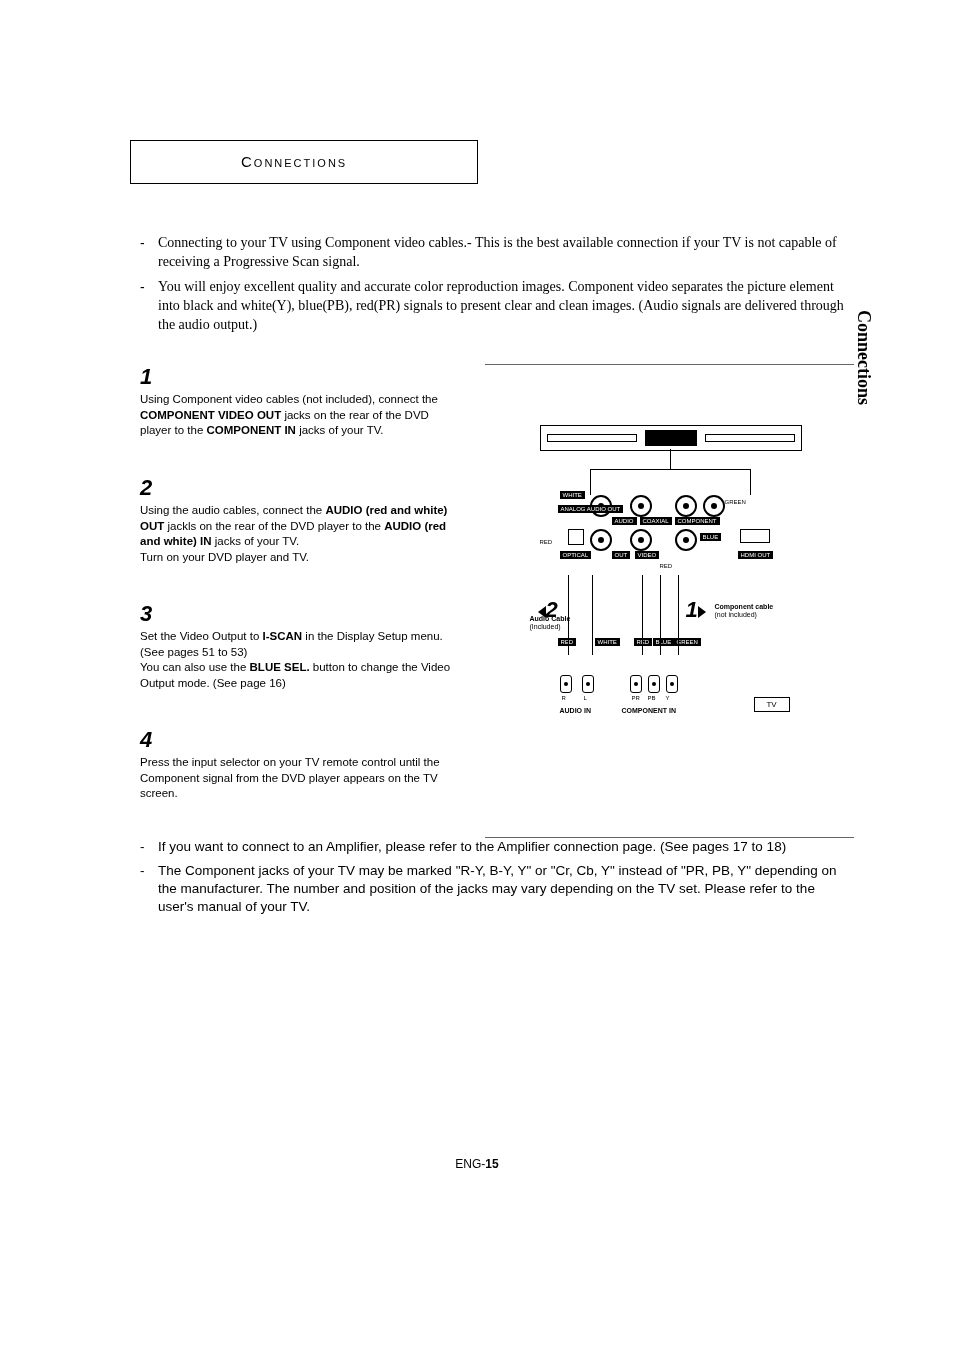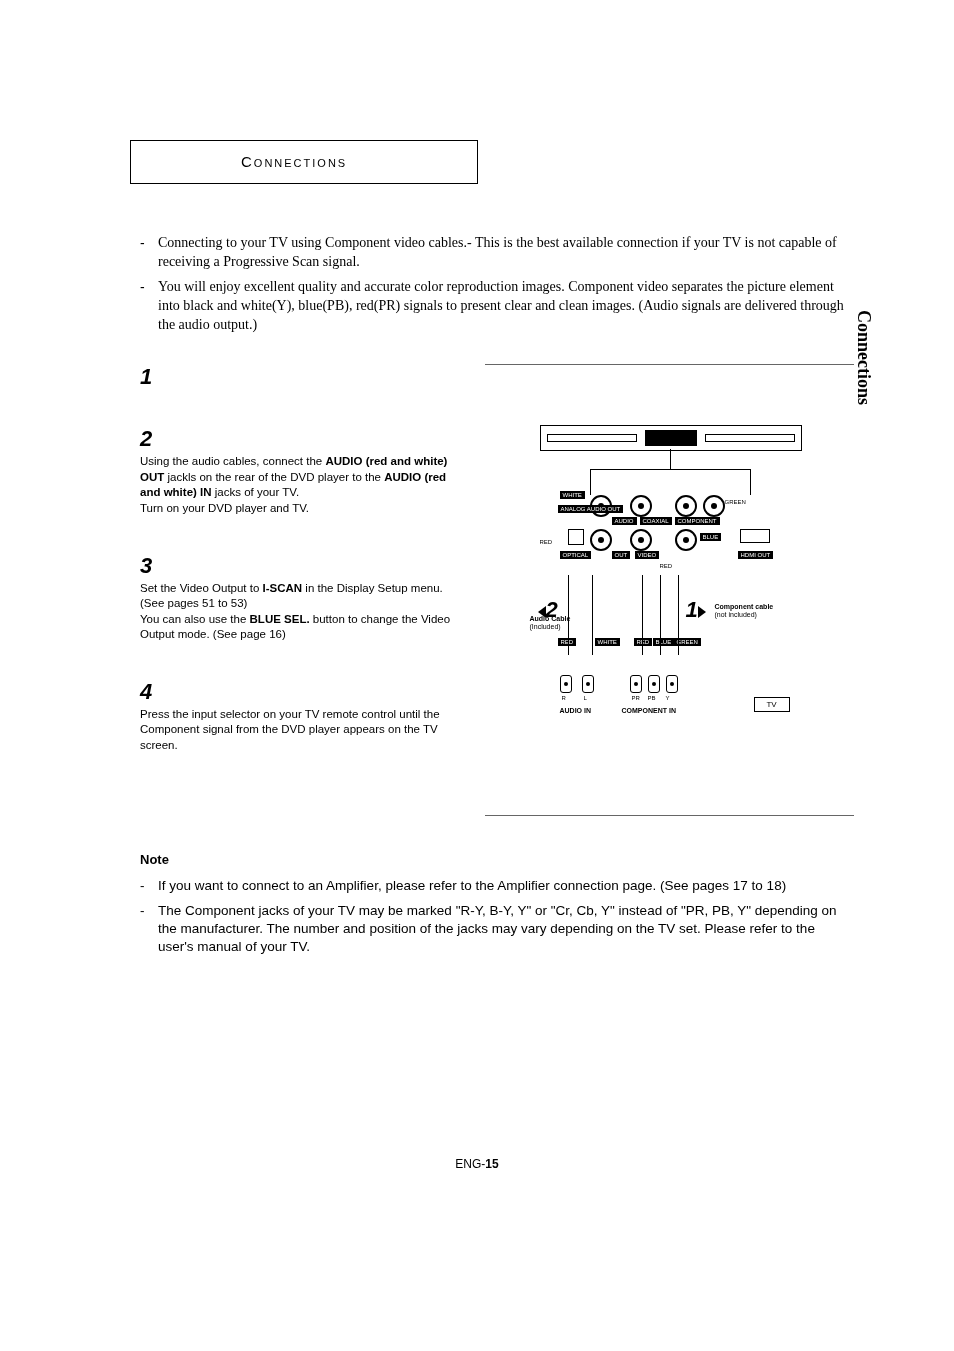--- a/index.html
+++ b/index.html
@@ -168,20 +168,23 @@
       <span class="dash">-</span>
       <span class="txt">You will enjoy excellent quality and accurate color reproduction images. Component video separates the picture element into black and white(Y), blue(PB), red(PR) signals to present clear and clean images. (Audio signals are delivered through the audio output.)</span>
     </div>
   </div>
 
   <div class="columns">
     <div class="col-left">
 
       <div class="step">
         <div class="stepnum">1</div>
+        <div class="stepbody">
+          <span>Using Component video cables (not included), connect the </span><b>COMPONENT VIDEO OUT</b><span> jacks on the rear of the DVD player to the </span><b>COMPONENT IN</b><span> jacks of your TV.</span>
+        </div>
       </div>
 
       <div class="step">
         <div class="stepnum">2</div>
         <div class="stepbody">
           <span>Using the audio cables, connect the </span><b>AUDIO (red and white) OUT</b><span> jackls on the rear of the DVD player to the </span><b>AUDIO (red and white) IN</b><span> jacks of your TV.</span><br>
           <span>Turn on your DVD player and TV.</span>
         </div>
       </div>
 
@@ -318,21 +321,20 @@
           <div style="position:absolute;top:20px;left:106px;font-size:6px;">Y</div>
           <div style="position:absolute;top:32px;left:0;font-size:7px;font-weight:bold;">AUDIO IN</div>
           <div style="position:absolute;top:32px;left:62px;font-size:7px;font-weight:bold;">COMPONENT IN</div>
           <div class="tv-label">TV</div>
         </div>
 
       </div>
     </div>
   </div>
 
-  <div class="note-heading">Note</div>
   <div class="note-list">
     <div class="note-item">
       <span class="dash">-</span>
       <span class="txt">If you want to connect to an Amplifier, please refer to the Amplifier connection page. (See pages 17 to 18)</span>
     </div>
     <div class="note-item">
       <span class="dash">-</span>
       <span class="txt">The Component jacks of your TV may be marked "R-Y, B-Y, Y" or "Cr, Cb, Y" instead of "PR, PB, Y" depending on the manufacturer. The number and position of the jacks may vary depending on the TV set. Please refer to the user's manual of your TV.</span>
     </div>
   </div>

